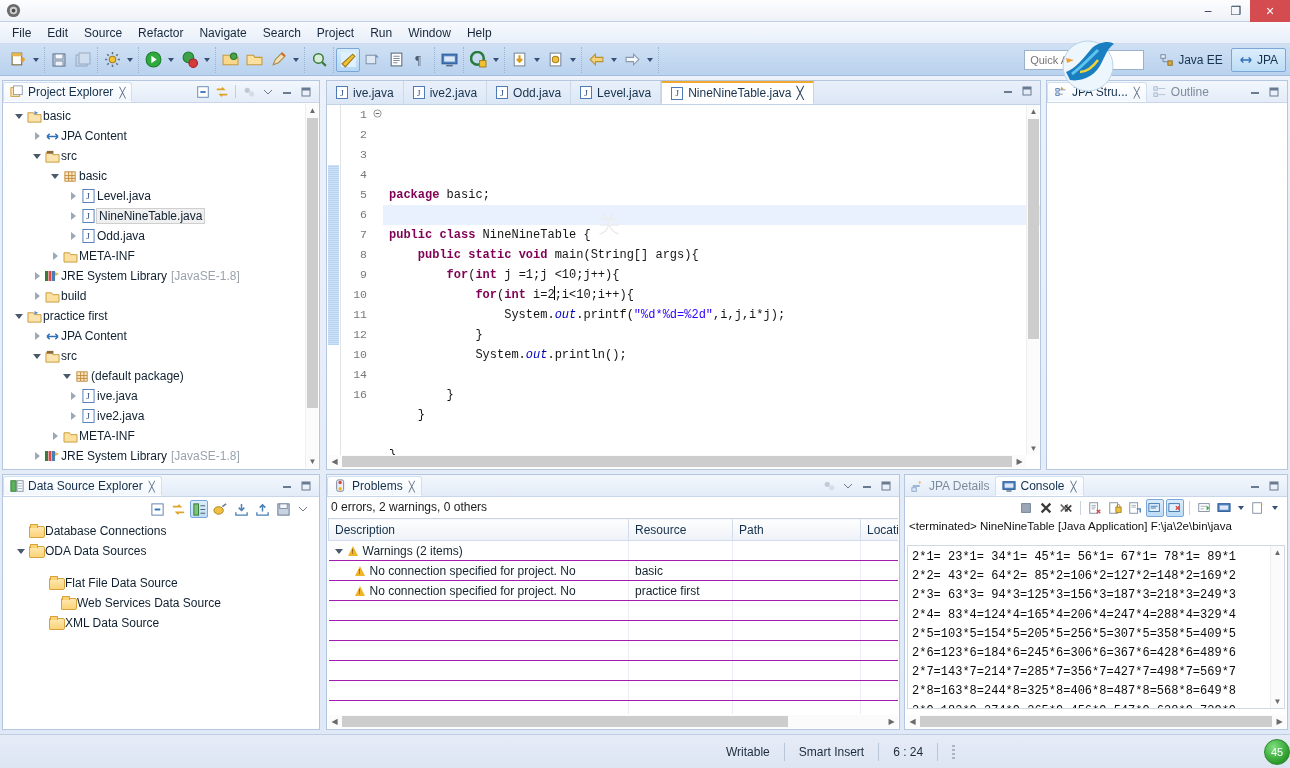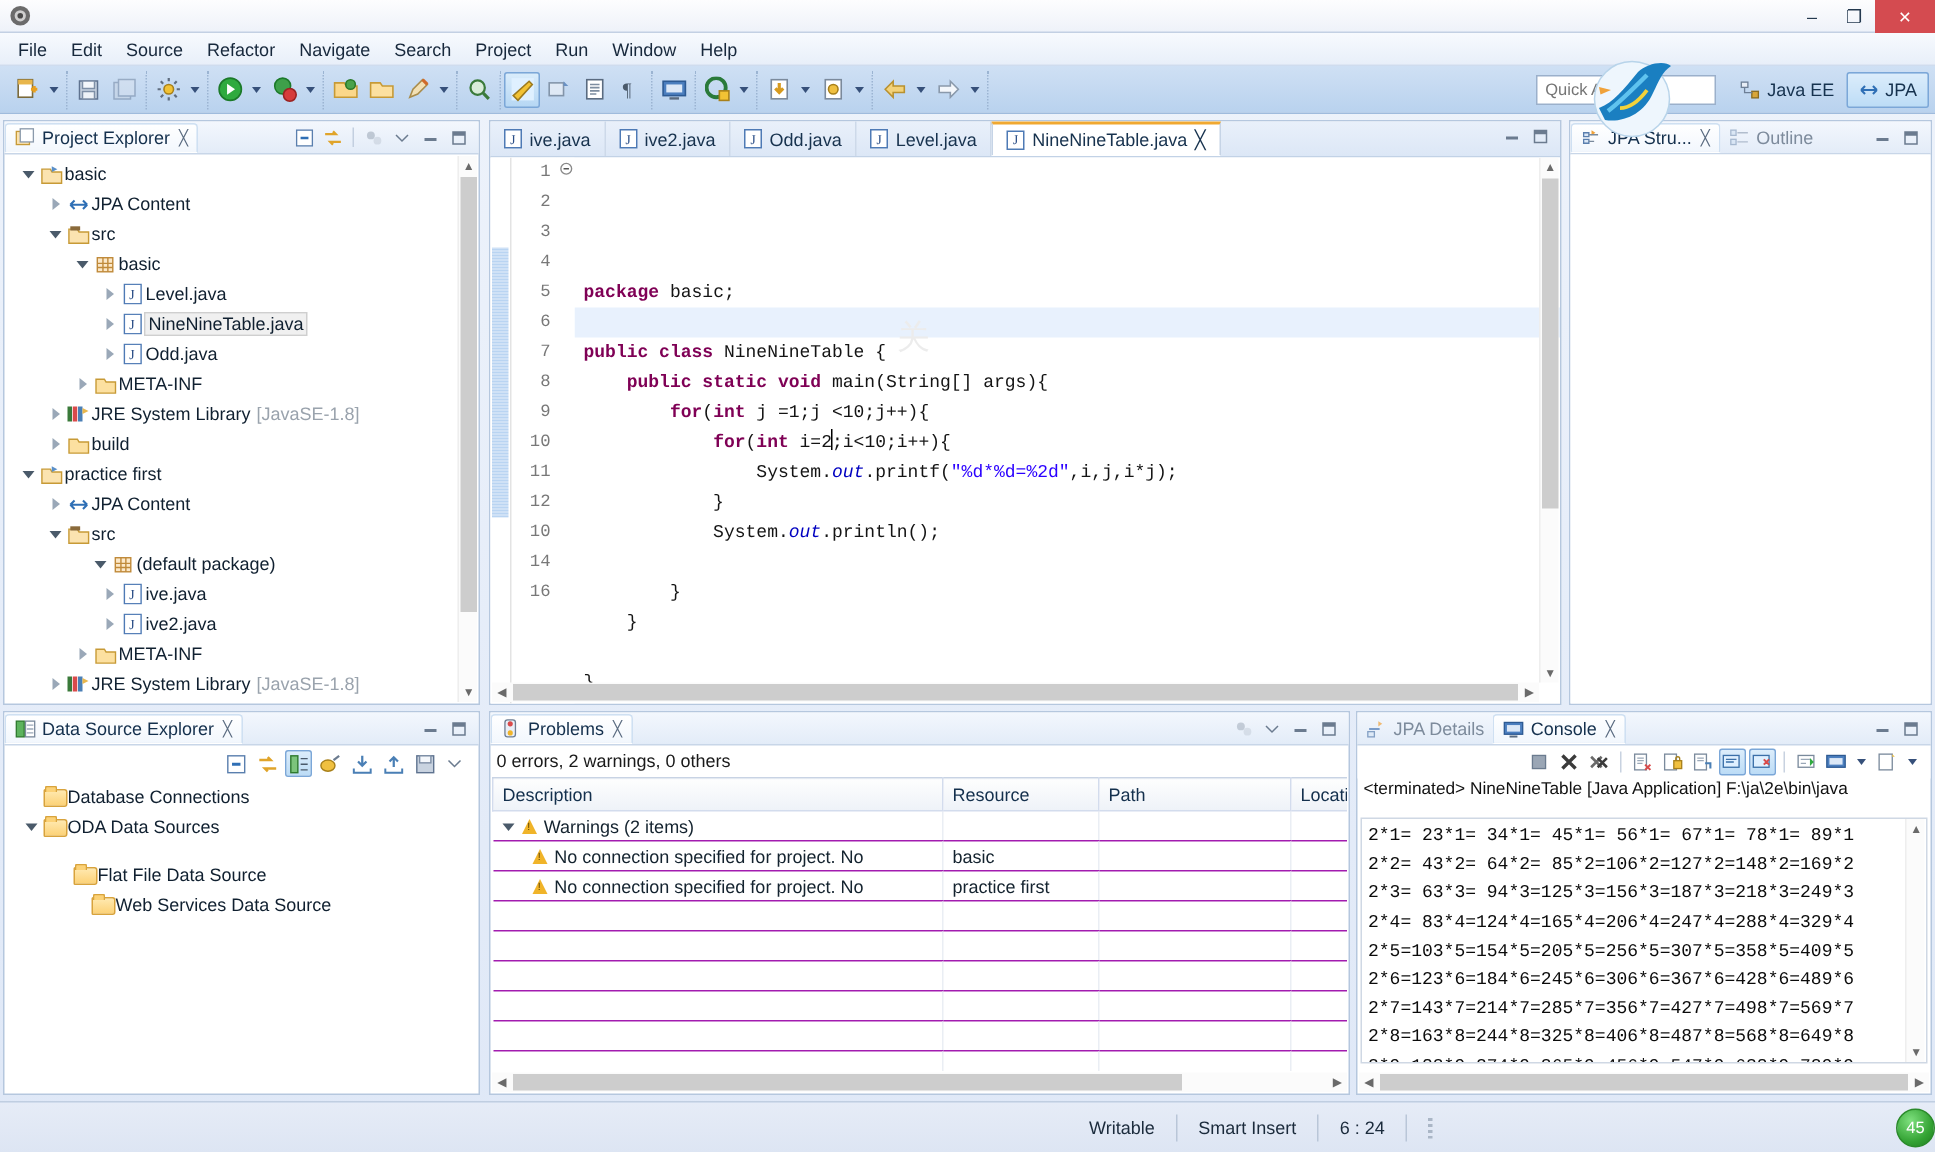--- a/index.html
+++ b/index.html
@@ -807,20 +807,27 @@
             </span>
             <span class="lbl">Flat File Data Source</span>
           </div>
           <div class="trow" style="padding-left: 44px;">
             <span class="arrow"></span>
             <span class="ico">
               <span class="folder"></span>
             </span>
             <span class="lbl">Web Services Data Source</span>
           </div>
+          <div class="trow" style="padding-left: 32px;">
+            <span class="arrow"></span>
+            <span class="ico">
+              <span class="folder"></span>
+            </span>
+            <span class="lbl">XML Data Source</span>
+          </div>
         </div>
     </div>
 
     <div class="panel" style="left:326px; top:2px; width:715px; height:390px;">
       <div class="etabrow" id="editor-tabs">
           <div class="etab">
             <span class="jicon">J</span>
             <span>ive.java</span>
           </div>
           <div class="etab">

